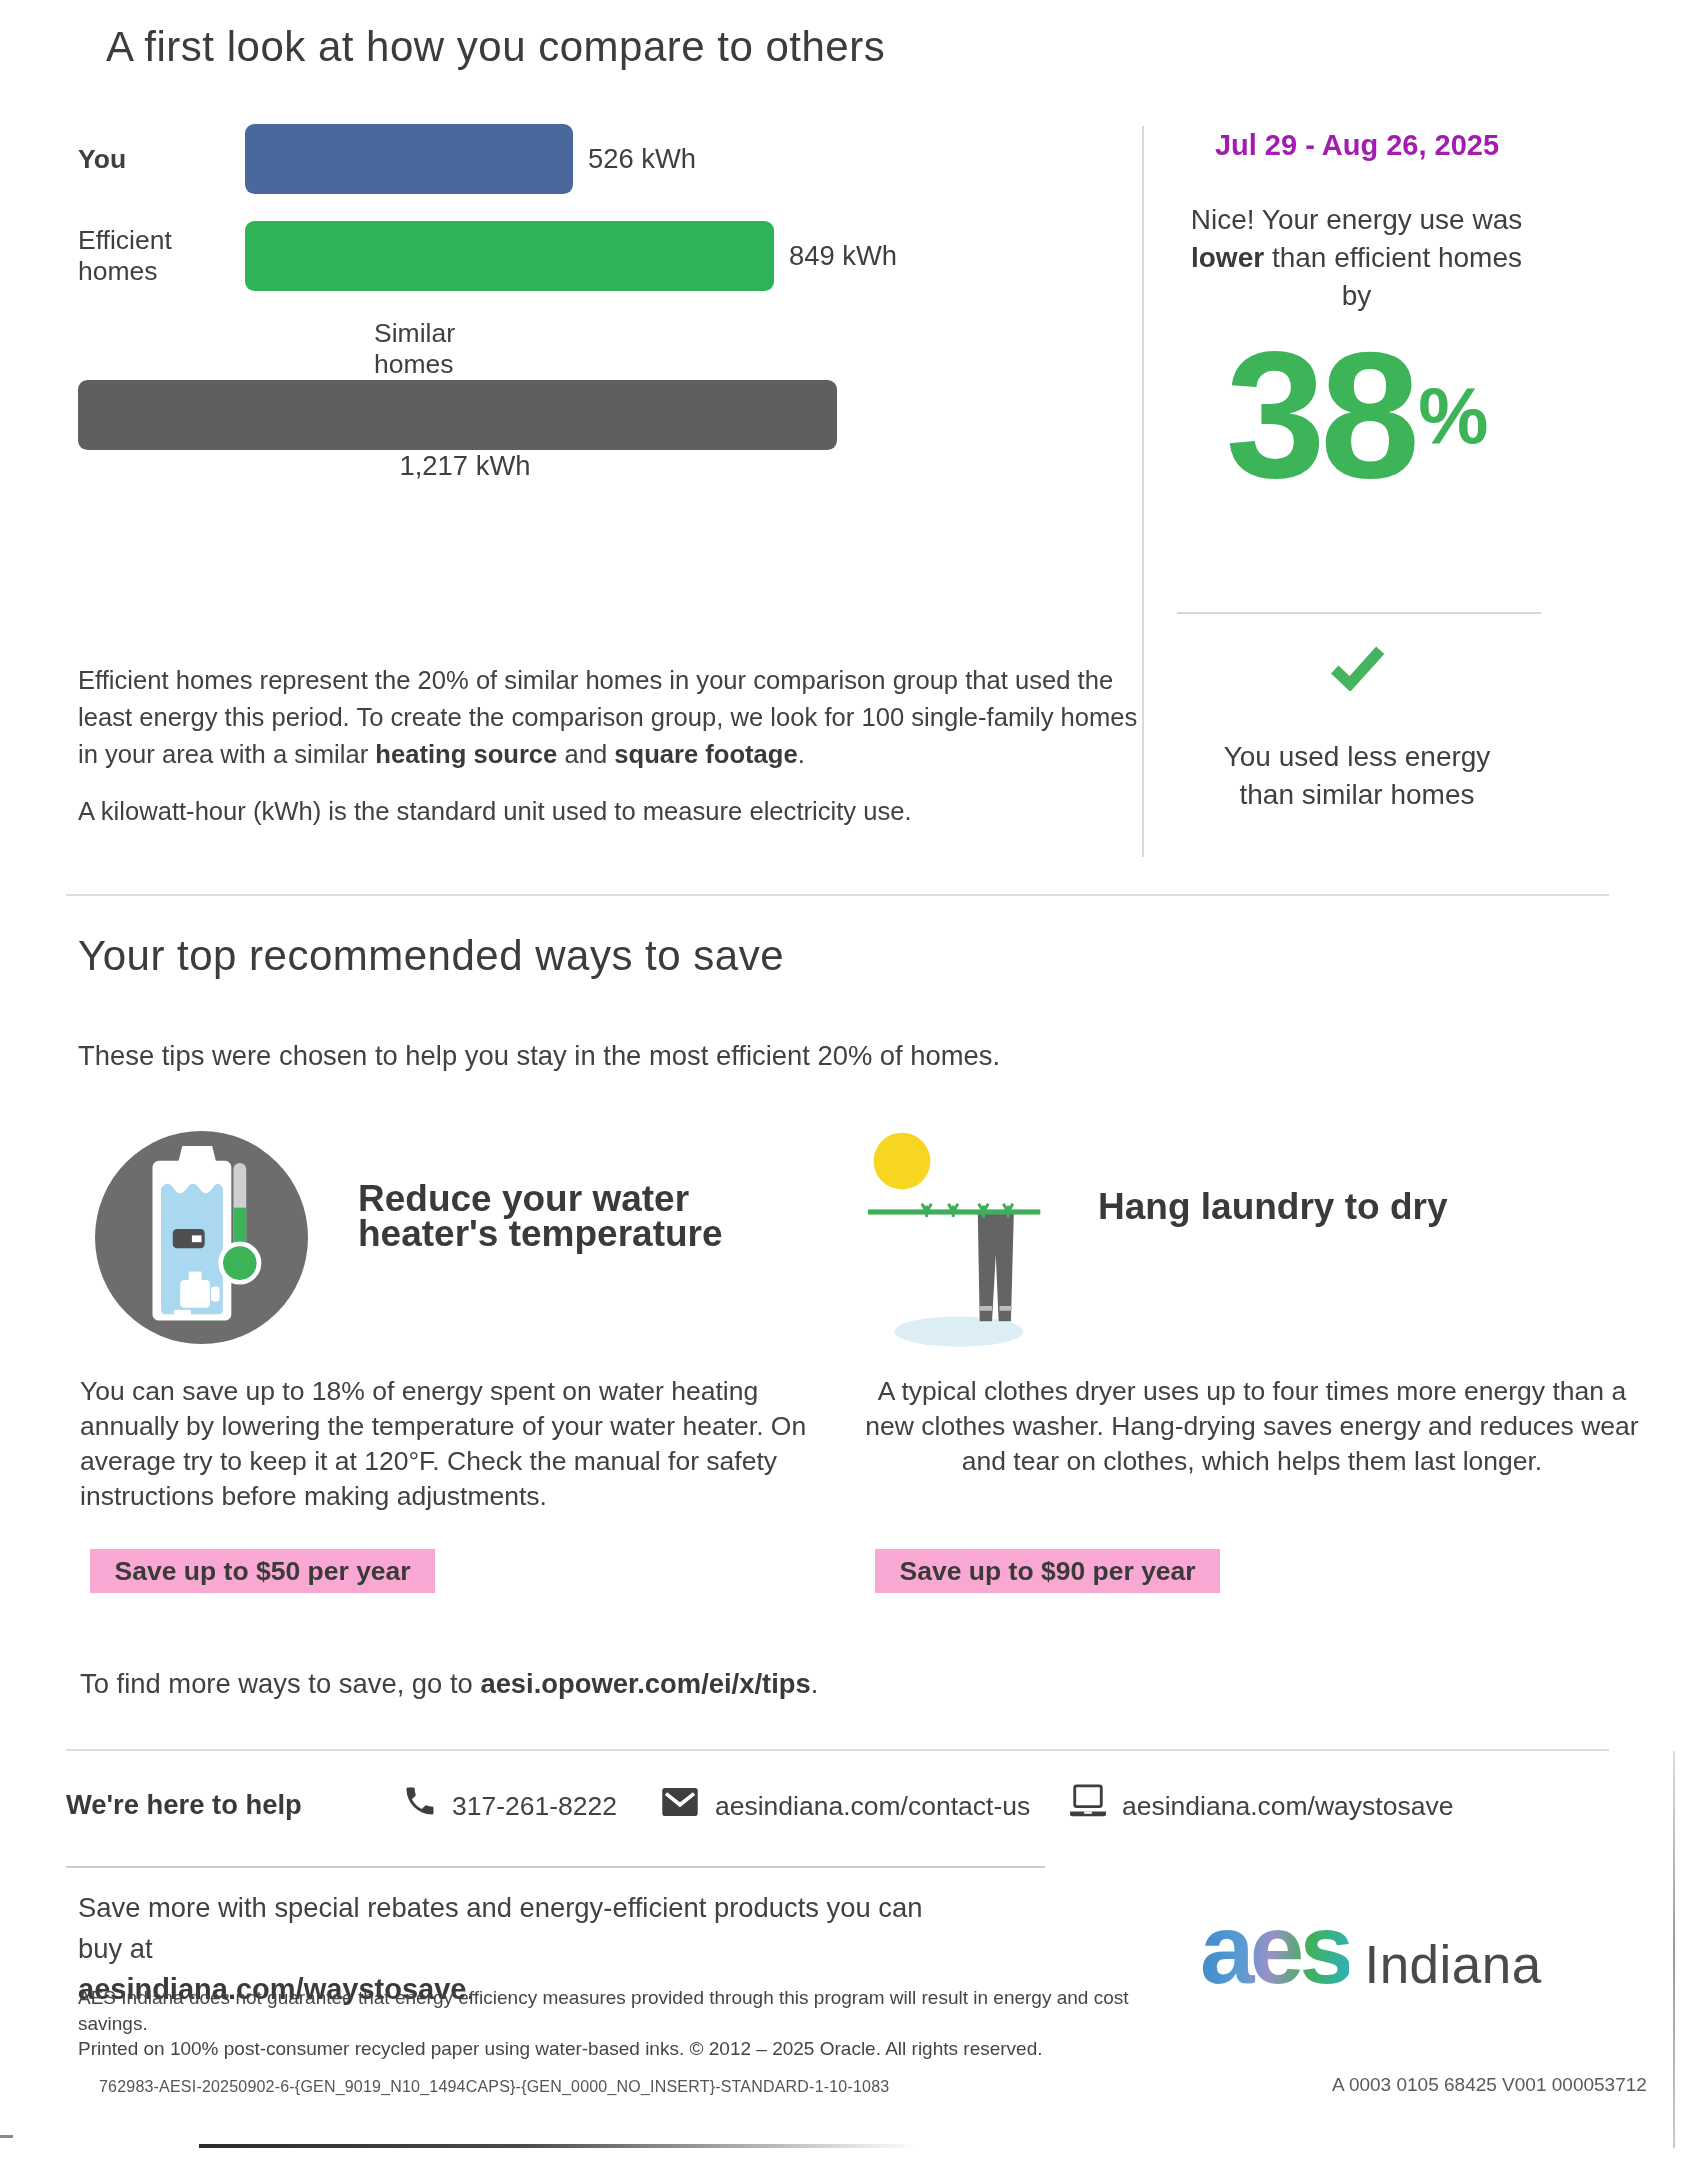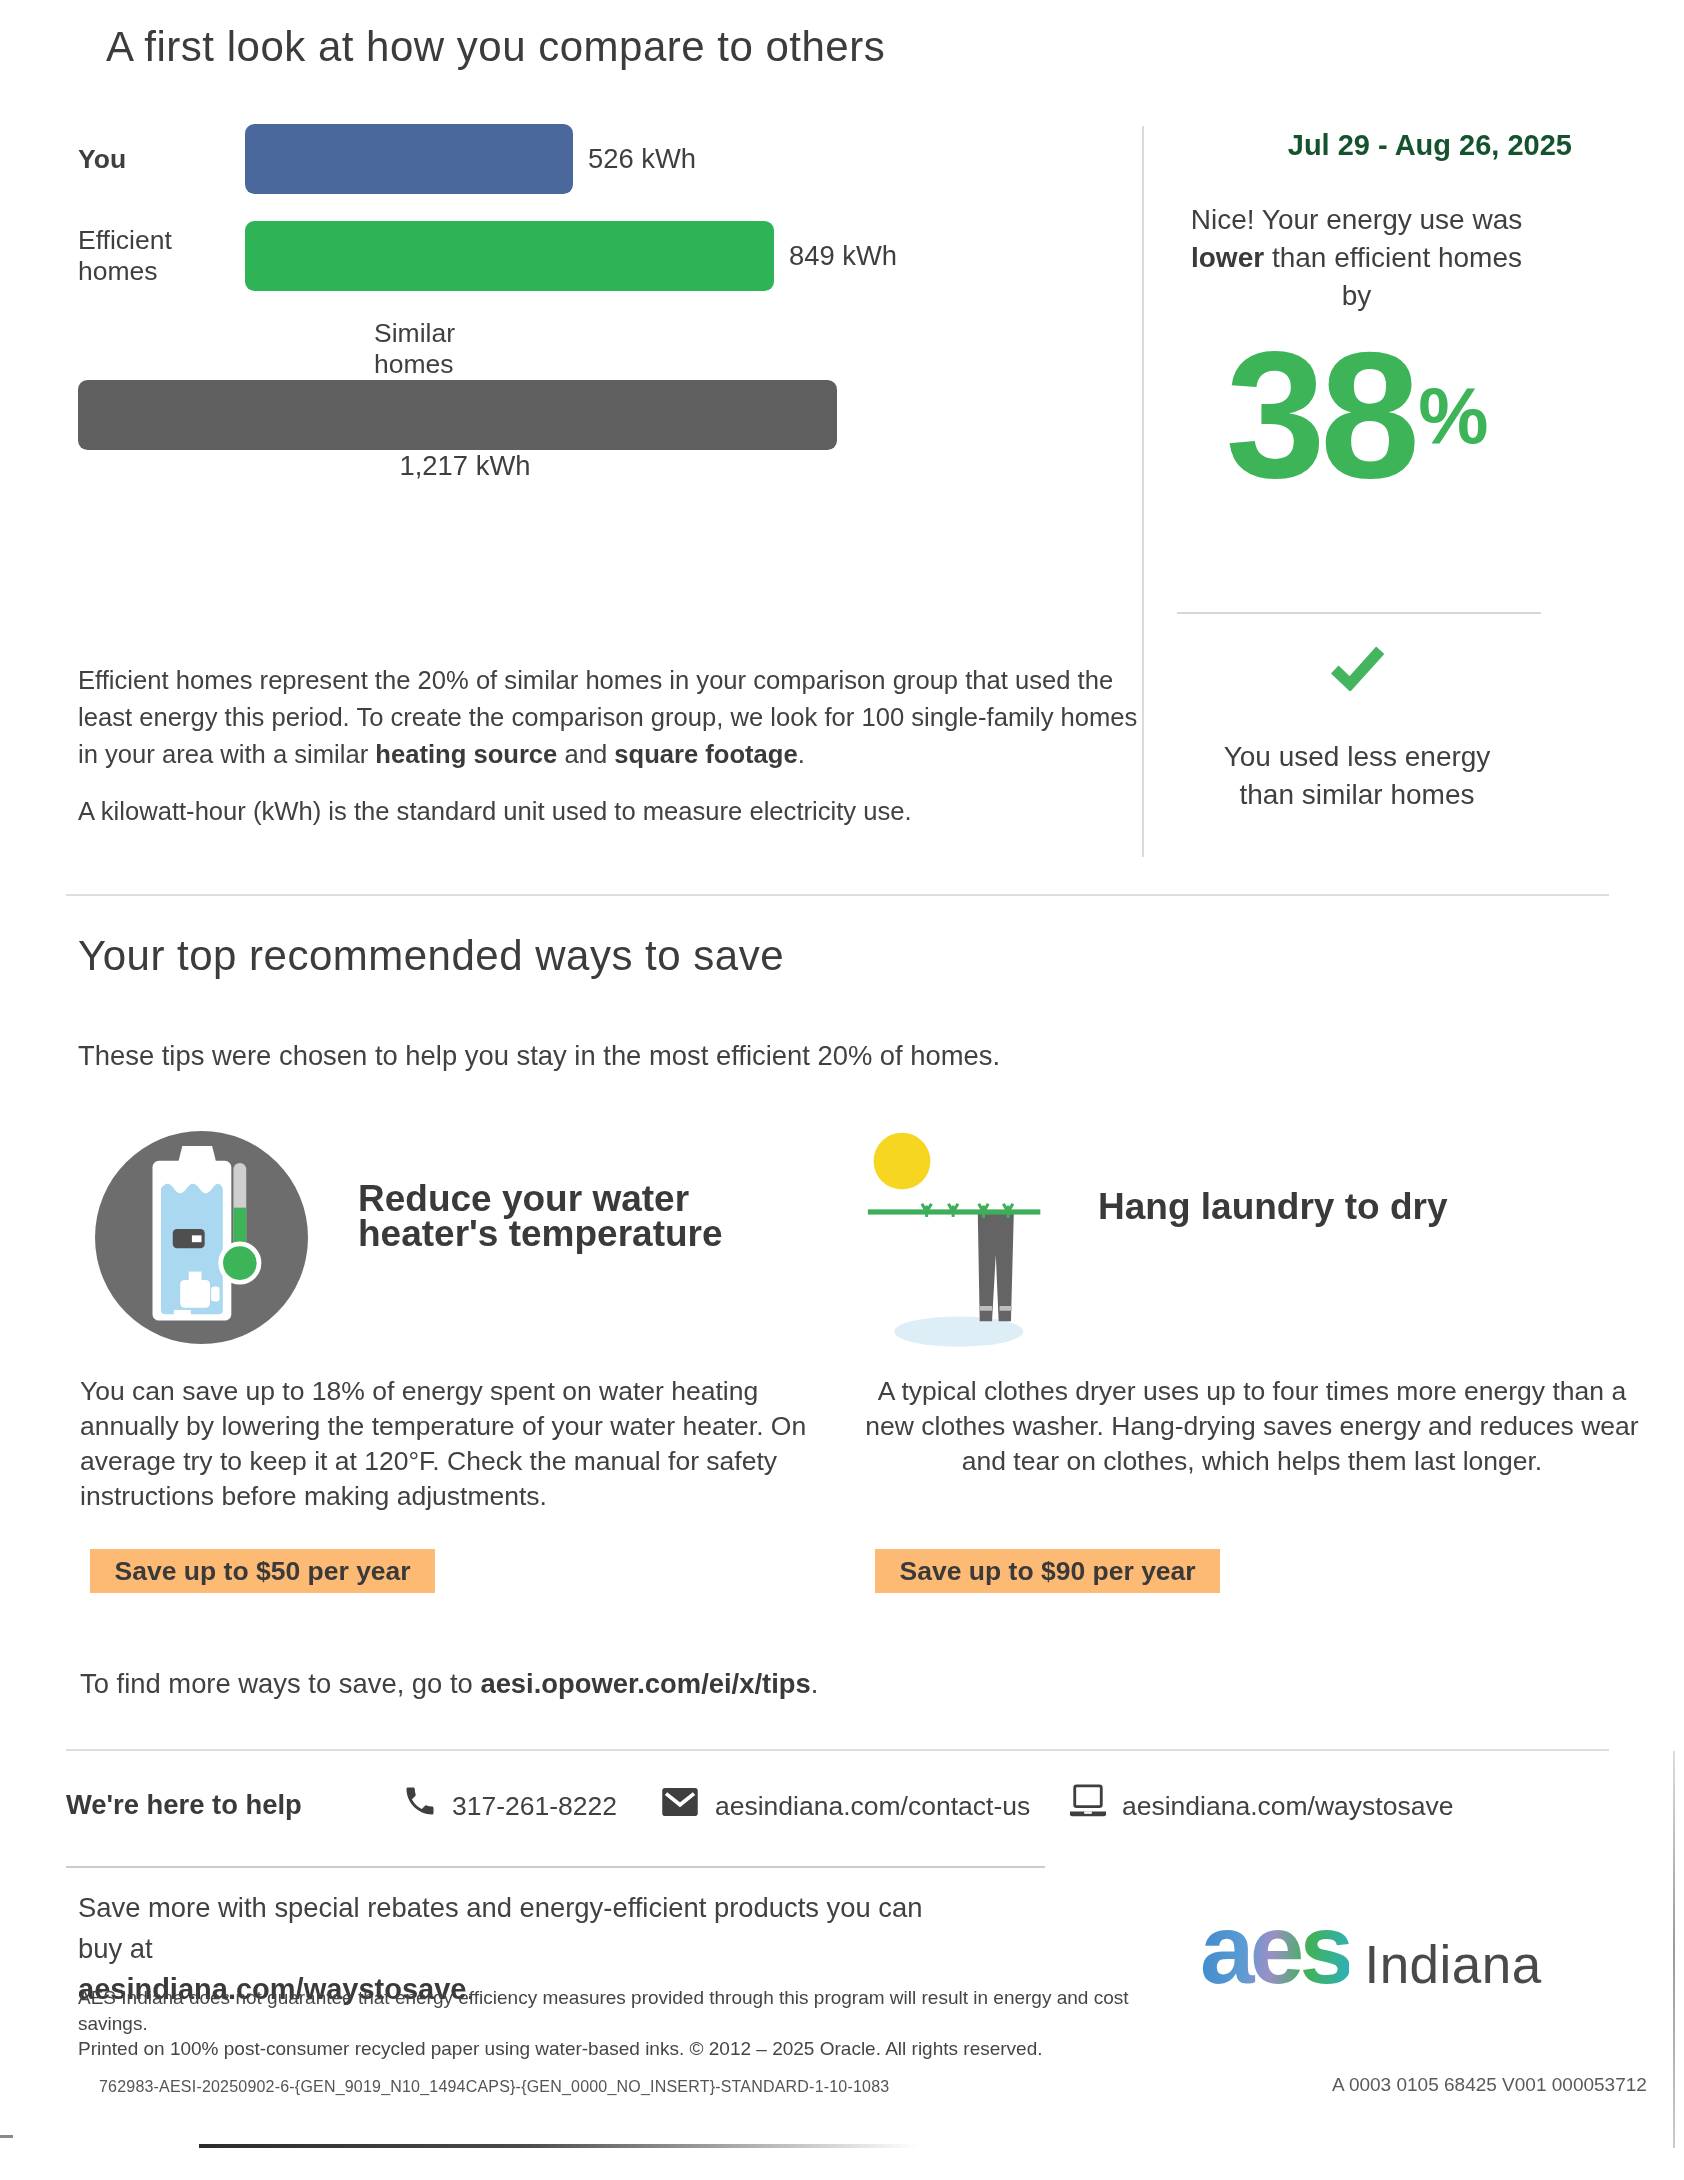--- a/index.html
+++ b/index.html
@@ -18,28 +18,28 @@
   .bar-label{width:167px; font-size:26.5px; line-height:31px; color:#3f3f3f;}
   .bar-label.bold{font-weight:700;}
   .bar{height:70px; border-radius:9.5px; flex:none;}
   .bar-value{margin-left:15px; font-size:27.4px; color:#3f3f3f; white-space:nowrap;}
 
   .vdivider{width:1.9px; background:#dadada;}
   .hdivider{height:1.9px; background:#dedede;}
 
   
   .panel{left:1142px; top:0; width:430px; text-align:center;}
-  .period{font-size:29px; font-weight:700; color:#14532d;text-align:right;}
+  .period{font-size:29px; font-weight:700; color:#a21caf;}
   .panel-msg{font-size:28px; line-height:38px; color:#3f3f3f;}
   .pct-wrap{display:flex; justify-content:center; align-items:baseline;}
   .pct-num{font-size:180px; line-height:151px; font-weight:700; letter-spacing:-5.7px;}
   .pct-sign{font-size:79px; font-weight:700; position:relative; top:-34px; margin-left:3.8px;}
 
   .tip-head{font-size:37px; line-height:35px; font-weight:700; color:#3a3a3a;}
-  .badge{display:inline-block; background:#fdba74; height:44px; line-height:44px;
+  .badge{display:inline-block; background:#f9a8d4; height:44px; line-height:44px;
          padding:0 24.6px; font-size:26.5px; font-weight:700; color:#3a3a3a;}
 
   .help-label{font-size:27.4px; font-weight:700; color:#3a3a3a;}
   .help-text{font-size:26.5px; color:#414141;}
 
   .small-print{font-size:19px; line-height:25.6px; color:#454545;}
   .code-left{font-size:16px; color:#555555; letter-spacing:0.2px;}
   .code-right{font-size:19px; color:#5a5a5a;}
 
   .logo-wrap{display:flex; align-items:baseline;}

